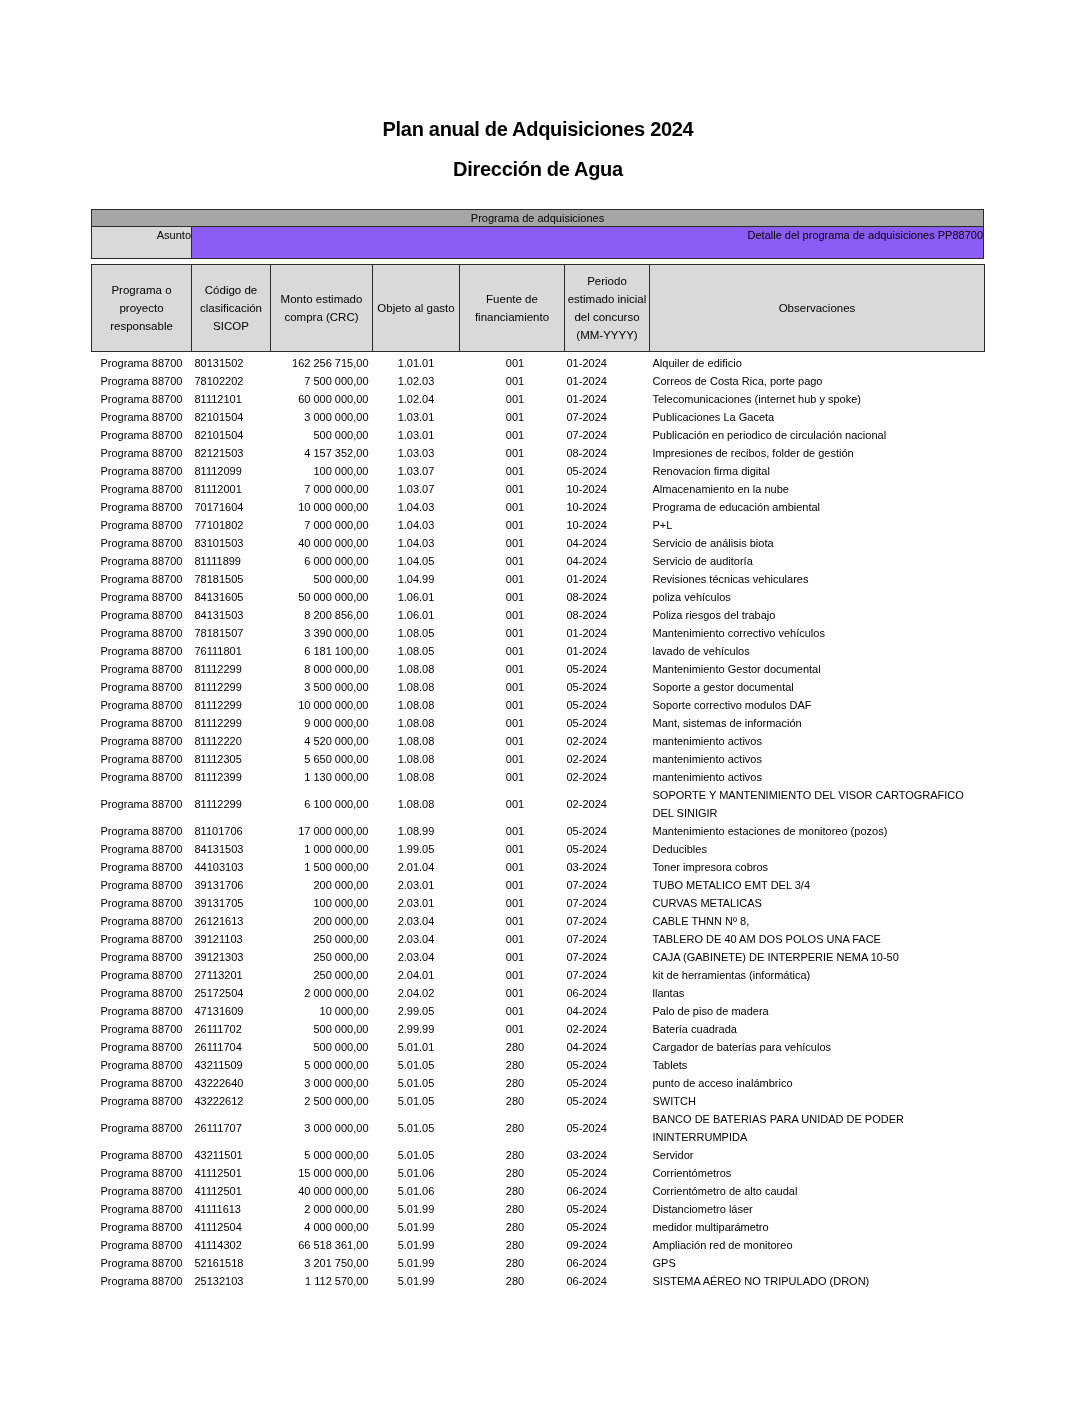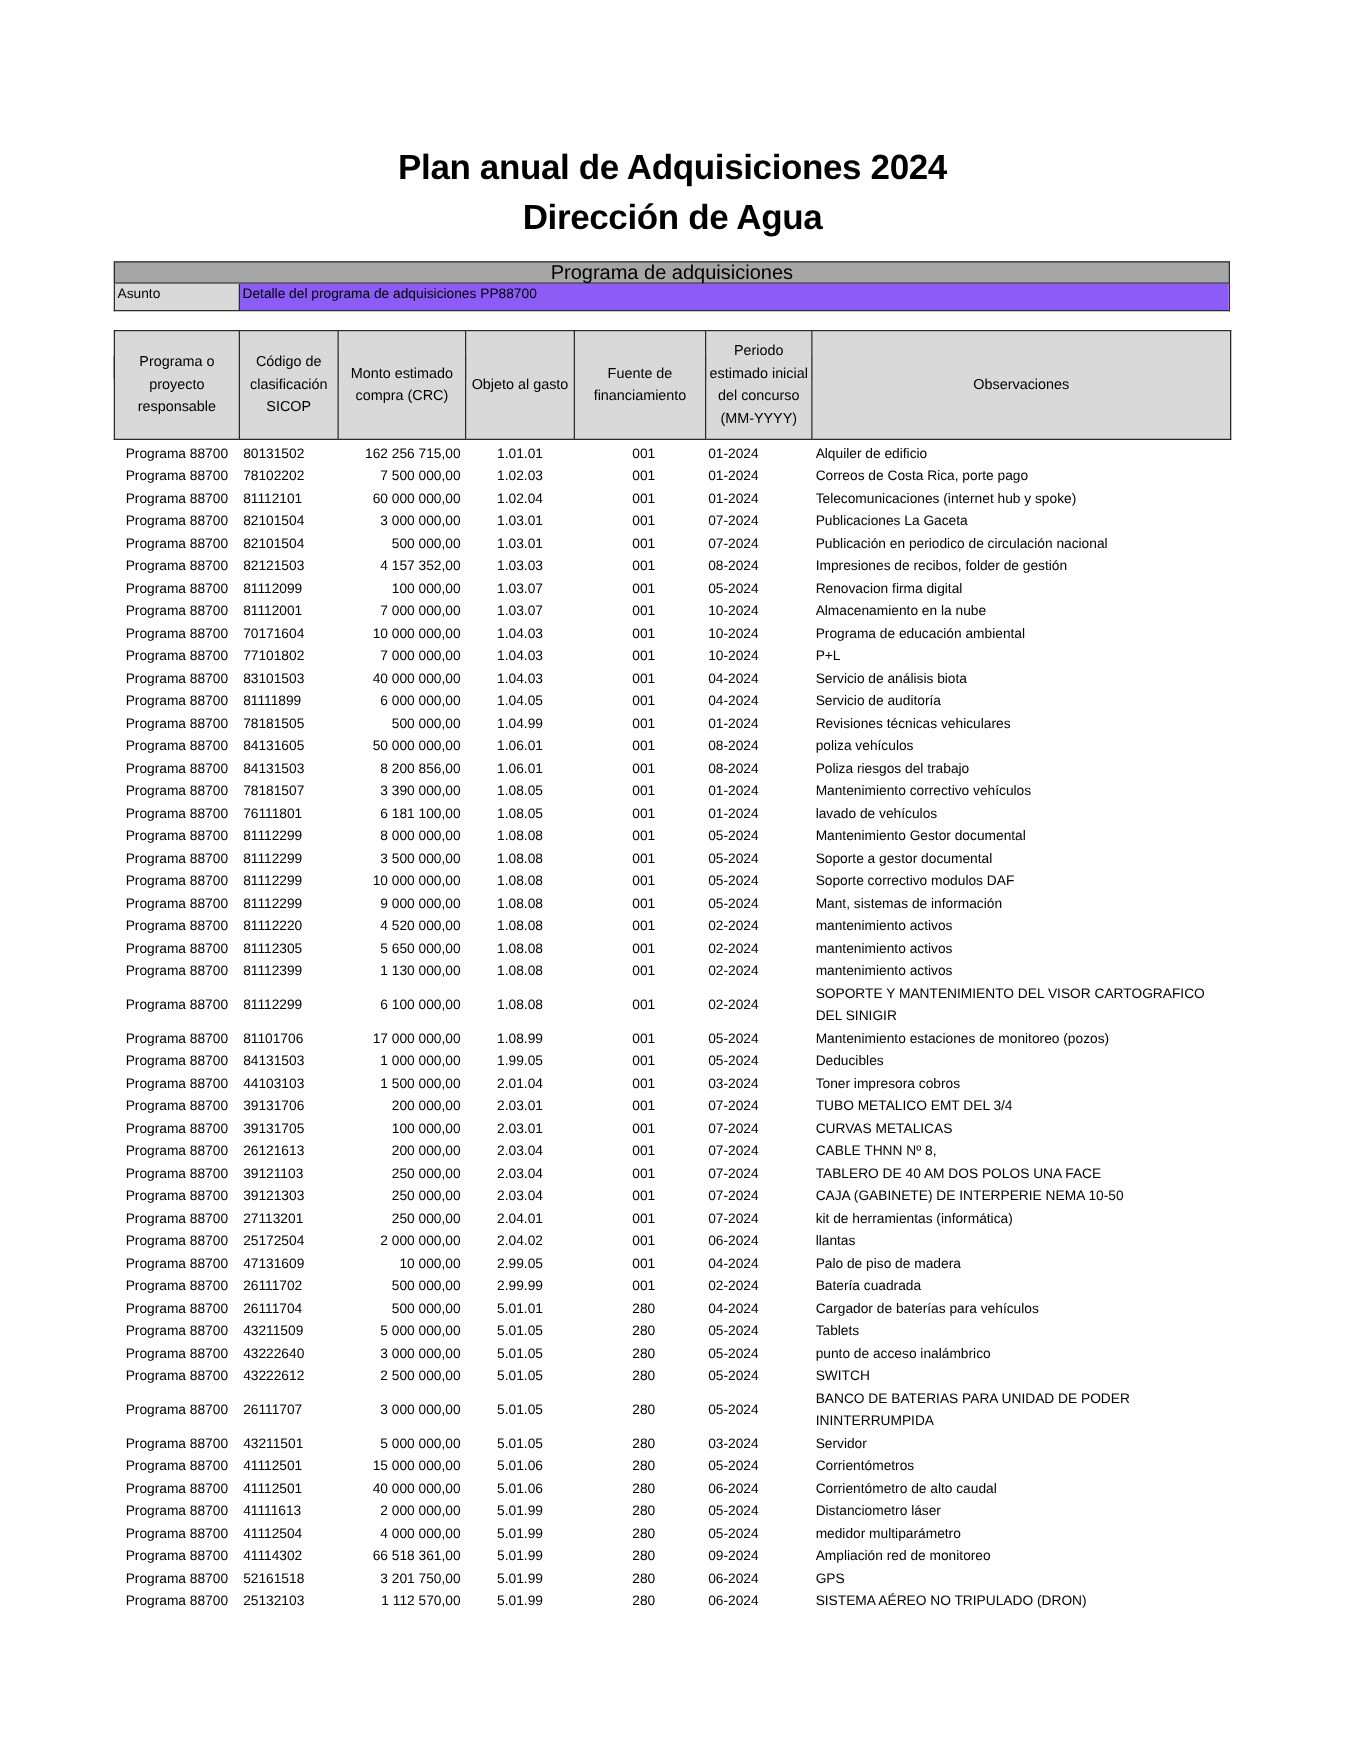--- a/index.html
+++ b/index.html
@@ -1,22 +1,22 @@
 <!DOCTYPE html>
 <html><head>
 <meta charset="utf-8">
 <style>
   html, body { margin: 0; padding: 0; background: #ffffff; }
   body { width: 1088px; height: 1408px; position: relative; font-family: "Liberation Sans", sans-serif; color: #000; overflow: hidden; }
-  .title { position: absolute; left: 0; width: 1076px; text-align: center; font-weight: bold; font-size: 28px; letter-spacing: -0.3px; }
+  .title { position: absolute; left: 0; width: 1076px; text-align: center; font-weight: bold; font-size: 20px; letter-spacing: -0.3px; }
   .t1 { top: 118px; }
   .t2 { top: 158px; }
   .box { position: absolute; left: 91px; width: 893px; box-sizing: border-box; }
-  .bar { background: #a6a6a6; border: 1.5px solid #2b2b2b; height: 18px; font-size: 16px; text-align: center; line-height: 17px; box-sizing: border-box; }
-  .asunto-row { display: flex; height: 22px; border: 1.5px solid #2b2b2b; border-top: none; box-sizing: border-box; font-size: 11px; line-height: 16px; }
+  .bar { background: #a6a6a6; border: 1.5px solid #2b2b2b; height: 18px; font-size: 11px; text-align: center; line-height: 17px; box-sizing: border-box; }
+  .asunto-row { display: flex; height: 32px; border: 1.5px solid #2b2b2b; border-top: none; box-sizing: border-box; font-size: 11px; line-height: 16px; text-align: right; }
   .asunto-label { width: 100px; background: #d9d9d9; border-right: 1px solid #2b2b2b; padding-left: 2px; box-sizing: border-box; }
   .asunto-value { flex: 1; padding-left: 2px; background: #8b5cf6; }
   table.lines { position: absolute; left: 91px; top: 264px; width: 893px; border-collapse: collapse; table-layout: fixed; font-size: 11px; }
   table.lines th { background: #d9d9d9; font-weight: normal; border: 1.5px solid #2b2b2b; height: 86px; font-size: 11.5px; line-height: 18px; padding: 0 2px; text-align: center; vertical-align: middle; }
   table.lines td { height: 17.9px; padding: 0; line-height: 18px; white-space: nowrap; vertical-align: middle; }
   table.lines tr.tall td { height: 36px; }
   td.c1 { padding-left: 9px !important; }
   td.c2 { padding-left: 3px !important; }
   td.c3 { text-align: right; padding-right: 4px !important; }
   td.c4 { text-align: center; padding-right: 0; }

